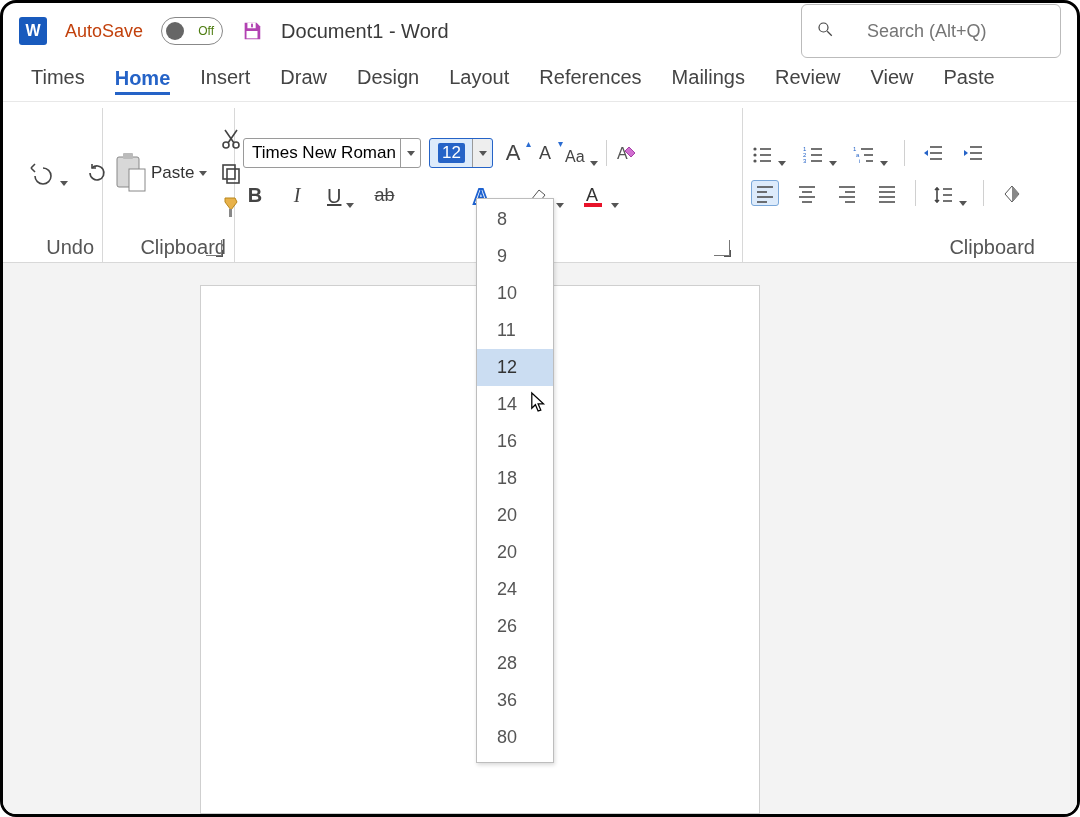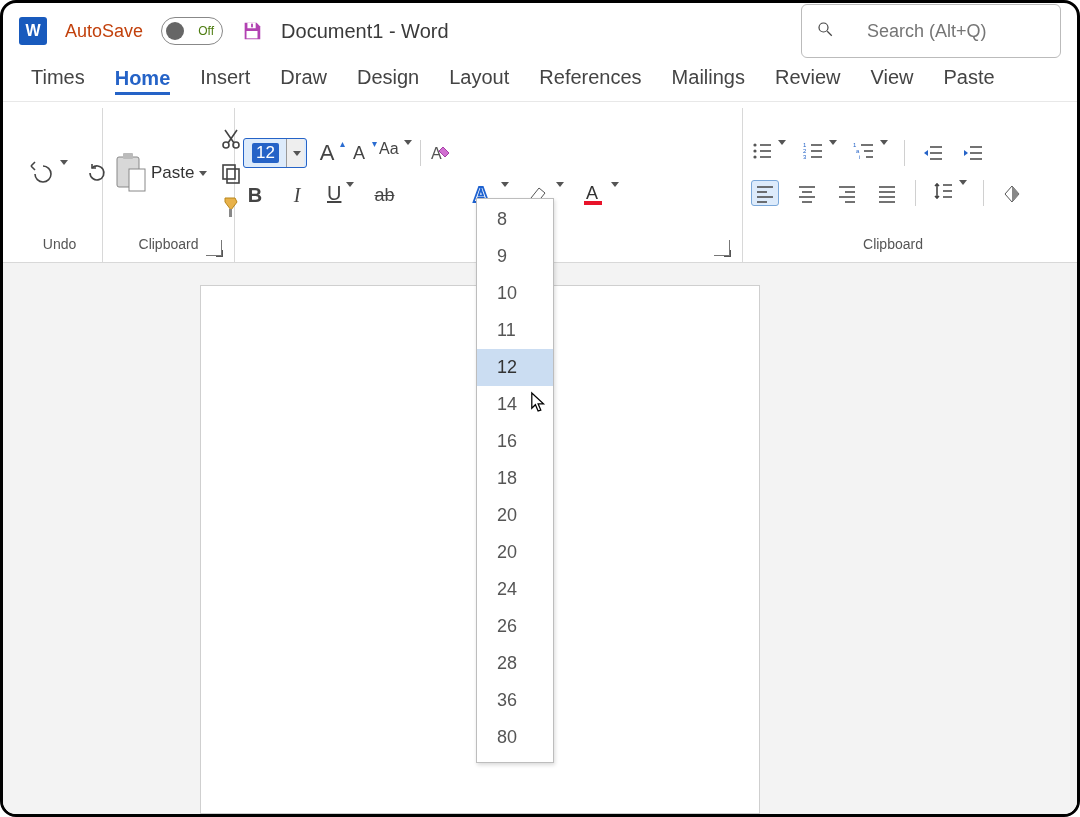--- a/index.html
+++ b/index.html
@@ -104,22 +104,22 @@
   }
   .group {
     display: flex;
     flex-direction: column;
     padding: 2px 8px 4px 8px;
     border-right: 1px solid #d8d8d8;
     position: relative;
   }
   .group-body { flex: 1; display: flex; align-items: center; gap: 6px; }
   .group-label {
-    text-align: center;
-    font-size: 14px;
+    text-align: right;
+    font-size: 20px;
     color: #555;
     height: 22px;
     position: relative;
   }
   .dlauncher {
     position: absolute; right: 4px; bottom: 2px;
     width: 16px; height: 16px;
     border: 1px solid #777; border-top: none; border-left: none;
   }
   .dlauncher::after {
@@ -165,21 +165,21 @@
     background: #DDEBFB;
   }
   .font-size-combo .val {
     background: #2563C7; color: #fff; padding: 0 4px; border-radius: 2px;
   }
   .icon { width: 22px; height: 22px; display: inline-flex; align-items:center; justify-content:center; }
   .icon svg { width: 100%; height: 100%; }
   
   .para-rows { display: flex; flex-direction: column; gap: 14px; }
   .para-row { display: flex; align-items: center; gap: 16px; }
-  .split-btn { display: flex; align-items: flex-start; gap: 2px; }
+  .split-btn { display: flex; align-items: flex-end; gap: 2px; }
   .align-active {
     background: #DDEBFB; border: 1px solid #7aa7d9; border-radius: 3px; padding: 2px;
   }
   
   .doc-area {
     background: #F3F3F3;
     height: calc(100% - 56px - 42px - 162px);
     display: flex;
     justify-content: center;
     padding-top: 22px;
@@ -325,20 +325,26 @@
     <div class="group-label">
       <span>Clipboard</span>
       <span class="dlauncher"></span>
     </div>
   </div>
 
   <div class="group" style="width:508px">
     <div class="group-body">
       <div class="font-rows" style="width:100%">
         <div class="font-row">
+          <div class="combo font-name">
+            <span style="flex:1">Times New Roman</span>
+            <span class="caret-box">
+                <span class="caret"></span>
+              </span>
+          </div>
           <div class="combo font-size-combo">
             <span class="val">12</span>
             <span style="flex:1"></span>
             <span class="caret-box" style="background:#eee">
                 <span class="caret"></span>
               </span>
           </div>
           <span class="icon-btn" style="font-size:22px;position:relative">A<span style="position:absolute;top:-2px;right:-6px;font-size:10px;color:#2b6cd1">▴</span></span>
           <span class="icon-btn" style="font-size:18px;position:relative">A<span style="position:absolute;top:-2px;right:-6px;font-size:10px;color:#2b6cd1">▾</span></span>
           <span class="split-btn icon-btn">

